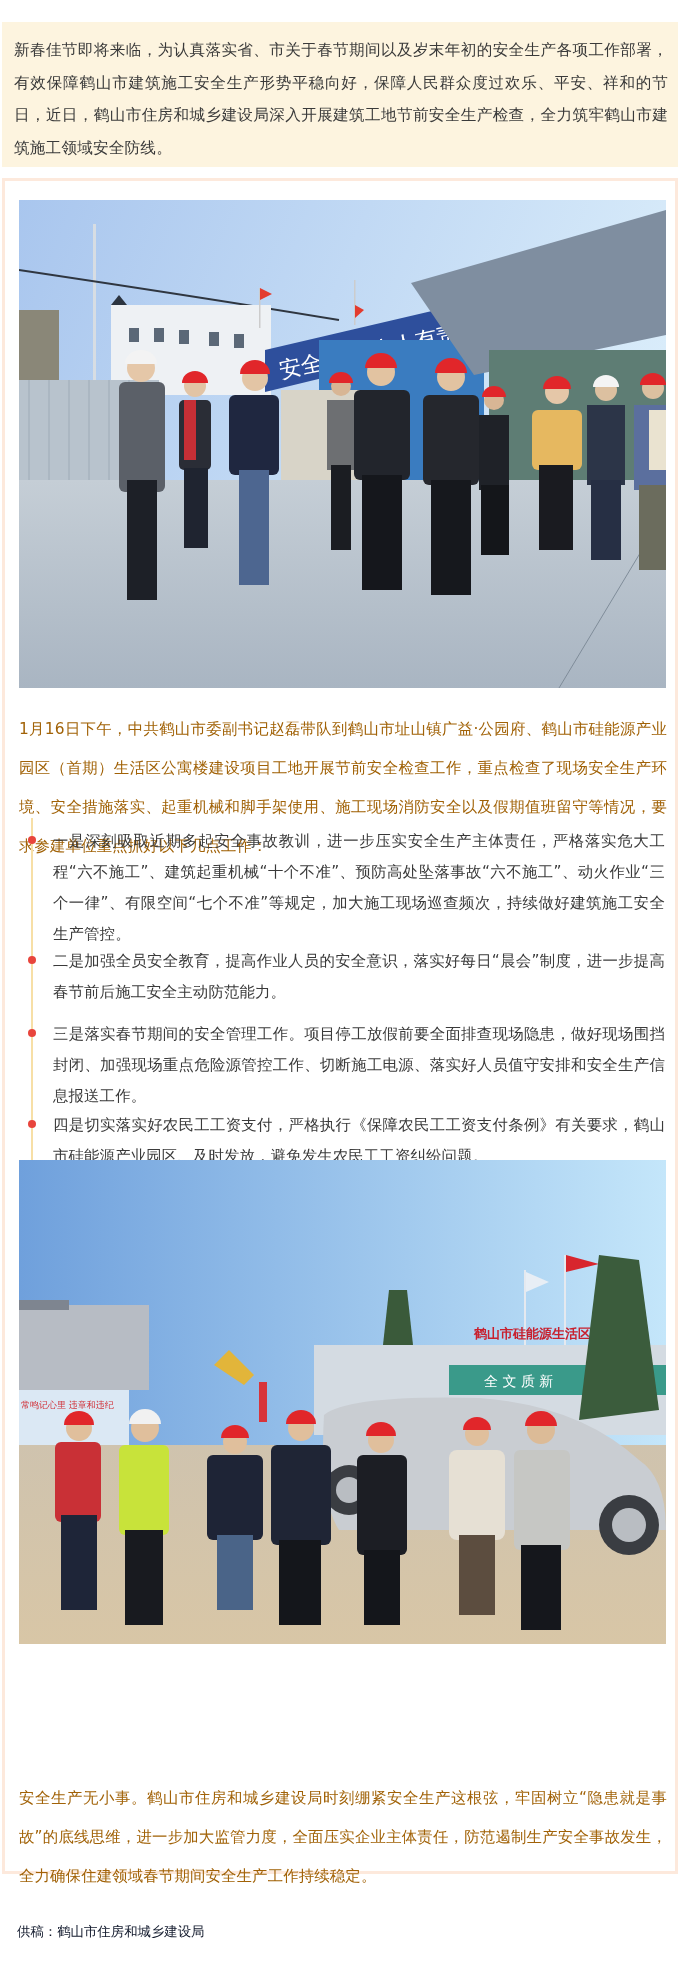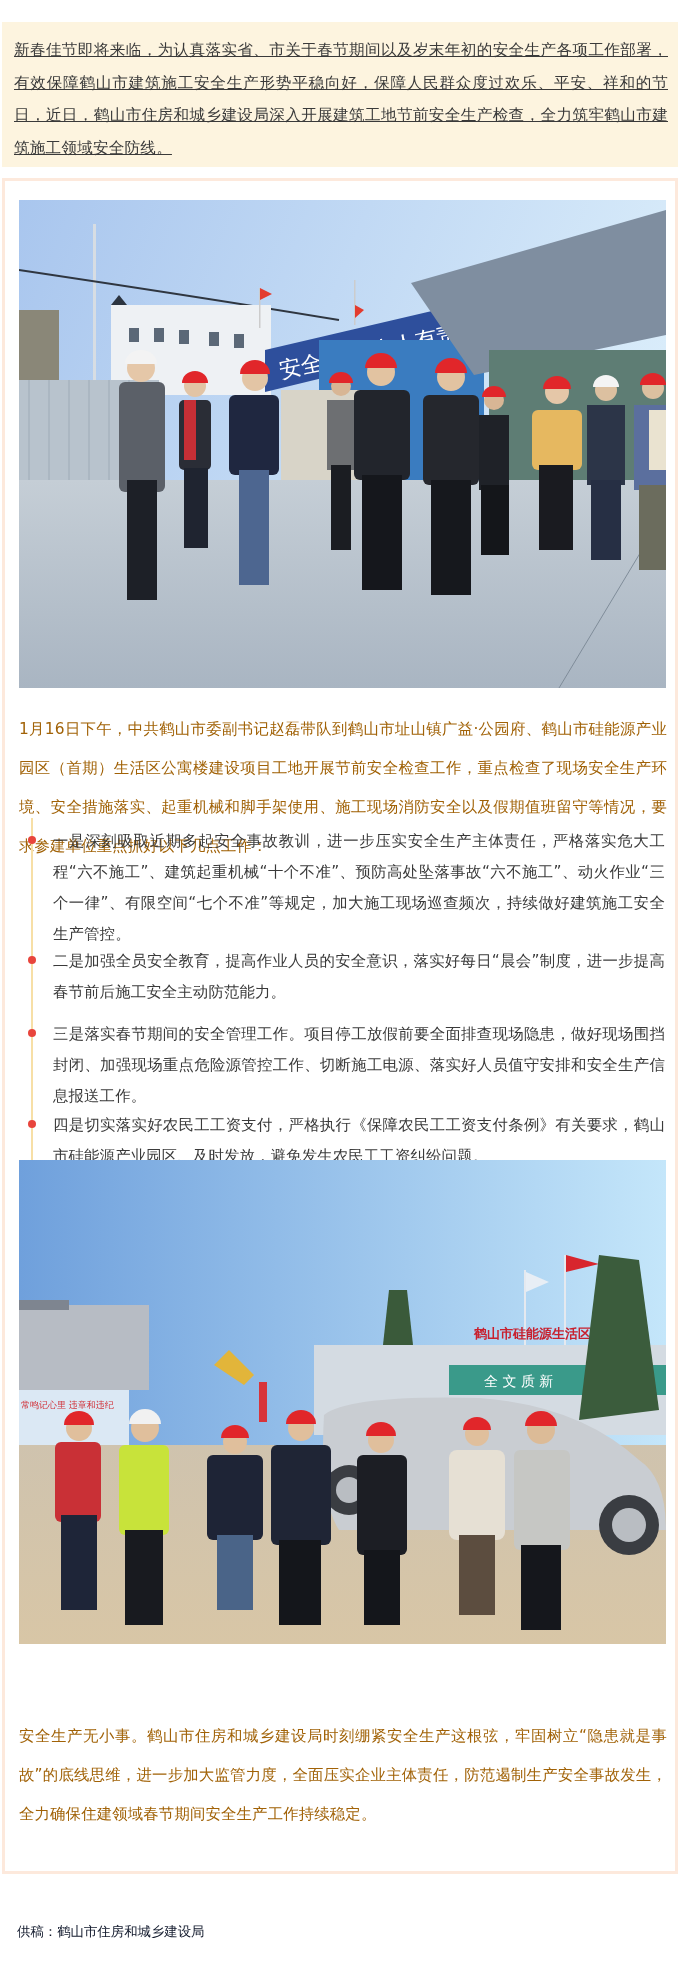--- a/index.html
+++ b/index.html
@@ -8,42 +8,41 @@
   .page { width: 680px; height: 1986px; position: relative; background: #fff; }
 
   .intro {
     position: absolute; left: 2px; top: 22px; width: 676px; height: 145px;
     background: #fdf4df;
     padding: 12px 10px 0 12px;
   }
   .intro p {
     font-size: 15.6px; line-height: 32.5px; color: #3a3a3a; letter-spacing: 0.2px;
     text-align: justify;
-    text-decoration: underline;
   }
 
   .frame {
     position: absolute; left: 2px; top: 178px; width: 676px; height: 1696px;
     border: 3px solid #fde9dc; background: #fff;
   }
 
   .photo {
     position: absolute; left: 14px; width: 647px; overflow: hidden;
   }
   .photo svg { display: block; width: 647px; height: 100%; }
   .photo1 { top: 19px; height: 488px; }
   .photo2 { top: 979px; height: 484px; }
 
   .para {
     position: absolute; left: 14px; width: 648px;
     font-size: 15.4px; line-height: 39px; color: #a16207; text-align: justify; letter-spacing: 0.15px;
   }
   .para1 { top: 529px; }
   .para3 { top: 1487px; }
-  .para4 { top: 1536px; }
+  .para4 { top: 1598px; }
 
   .list {
     position: absolute; left: 14px; top: 637px; width: 648px; height: 344px;
   }
   .list .vline {
     position: absolute; left: 12px; top: 0; width: 1.5px; height: 344px; background: #f7dfa6;
   }
   .list-item { position: absolute; left: 0; width: 648px; }
   .list-item .dot {
     position: absolute; left: 9px; top: 10px; width: 8px; height: 8px; border-radius: 50%; background: #e8453c;

